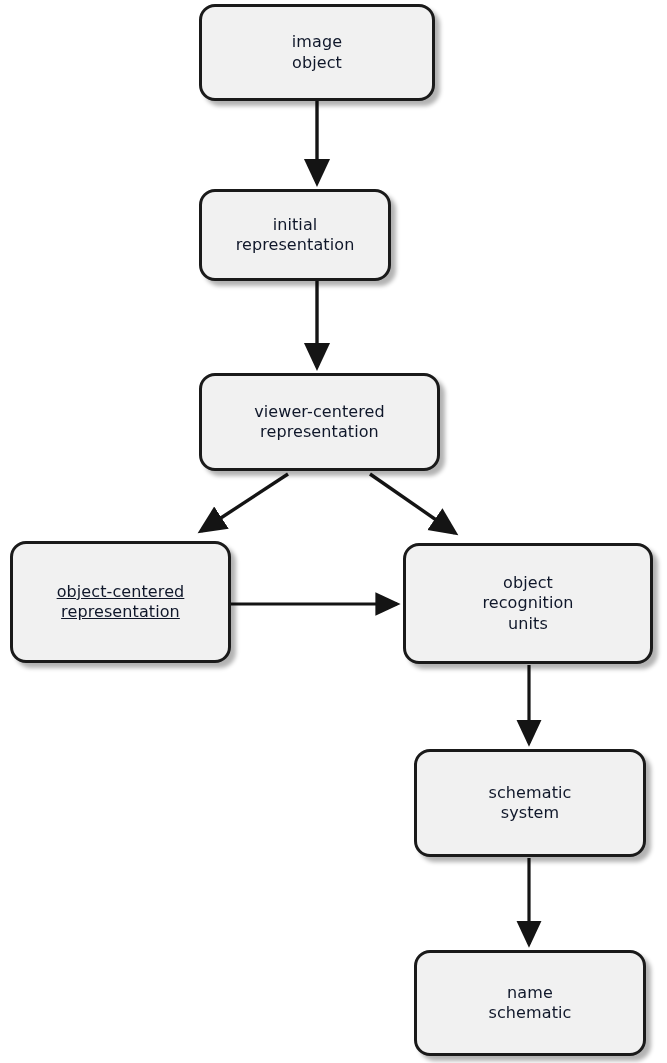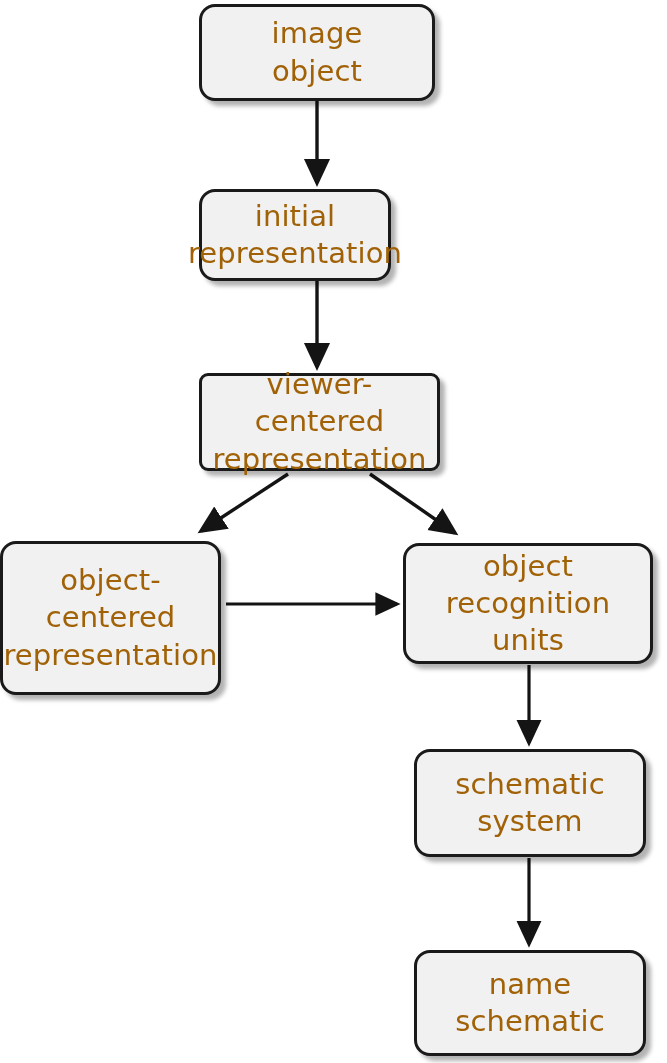--- a/index.html
+++ b/index.html
@@ -19,22 +19,22 @@
     position: absolute;
     box-sizing: border-box;
     background: #f1f1f1;
     border: 3px solid #c2410c;
     border-radius: 16px;
     box-shadow: 5px 5px 4px rgba(0,0,0,0.30);
     display: flex;
     align-items: center;
     justify-content: center;
     text-align: center;
-    color: #a16207;
-    font-size: 29px;
+    color: #0f172a;
+    font-size: 16px;
     line-height: 1.28;
     font-weight: 400;
     letter-spacing: 0.1px;
     white-space: pre-line;
     z-index: 2;
   }
   .edge-layer {
     position: absolute;
     left: 0;
     top: 0;
@@ -84,24 +84,24 @@
       <line x1="529" y1="858" x2="529" y2="944" stroke="#141414" stroke-width="3.2" marker-end="url(#arrowhead)"></line>
     </g>
   </svg>
 
   <div class="node" style="left: 199px; top: 4px; width: 236px; height: 97px; background: rgb(241, 241, 241); border-color: rgb(26, 26, 26);">image
 object</div>
 
   <div class="node" style="left: 199px; top: 189px; width: 192px; height: 92px; background: rgb(241, 241, 241); border-color: rgb(26, 26, 26);">initial
 representation</div>
 
-  <div class="node" style="left: 199px; top: 373px; width: 241px; height: 98px; background: rgb(241, 241, 241); border-color: rgb(26, 26, 26); border-radius: 9px;">viewer-centered
+  <div class="node" style="left: 199px; top: 373px; width: 241px; height: 98px; background: rgb(241, 241, 241); border-color: rgb(26, 26, 26);">viewer-centered
 representation</div>
 
-  <div class="node" style="left: 0; top: 541px; width: 221px; height: 154px; background: rgb(241, 241, 241); border-color: rgb(26, 26, 26);">object-centered
+  <div class="node" style="left: 10px; top: 541px; width: 221px; height: 122px; background: rgb(241, 241, 241); border-color: rgb(26, 26, 26); text-decoration: underline;">object-centered
 representation</div>
 
   <div class="node" style="left: 403px; top: 543px; width: 250px; height: 121px; background: rgb(241, 241, 241); border-color: rgb(26, 26, 26);">object
 recognition
 units</div>
 
   <div class="node" style="left: 414px; top: 749px; width: 232px; height: 108px; background: rgb(241, 241, 241); border-color: rgb(26, 26, 26);">schematic
 system</div>
 
   <div class="node" style="left: 414px; top: 950px; width: 232px; height: 106px; background: rgb(241, 241, 241); border-color: rgb(26, 26, 26);">name

